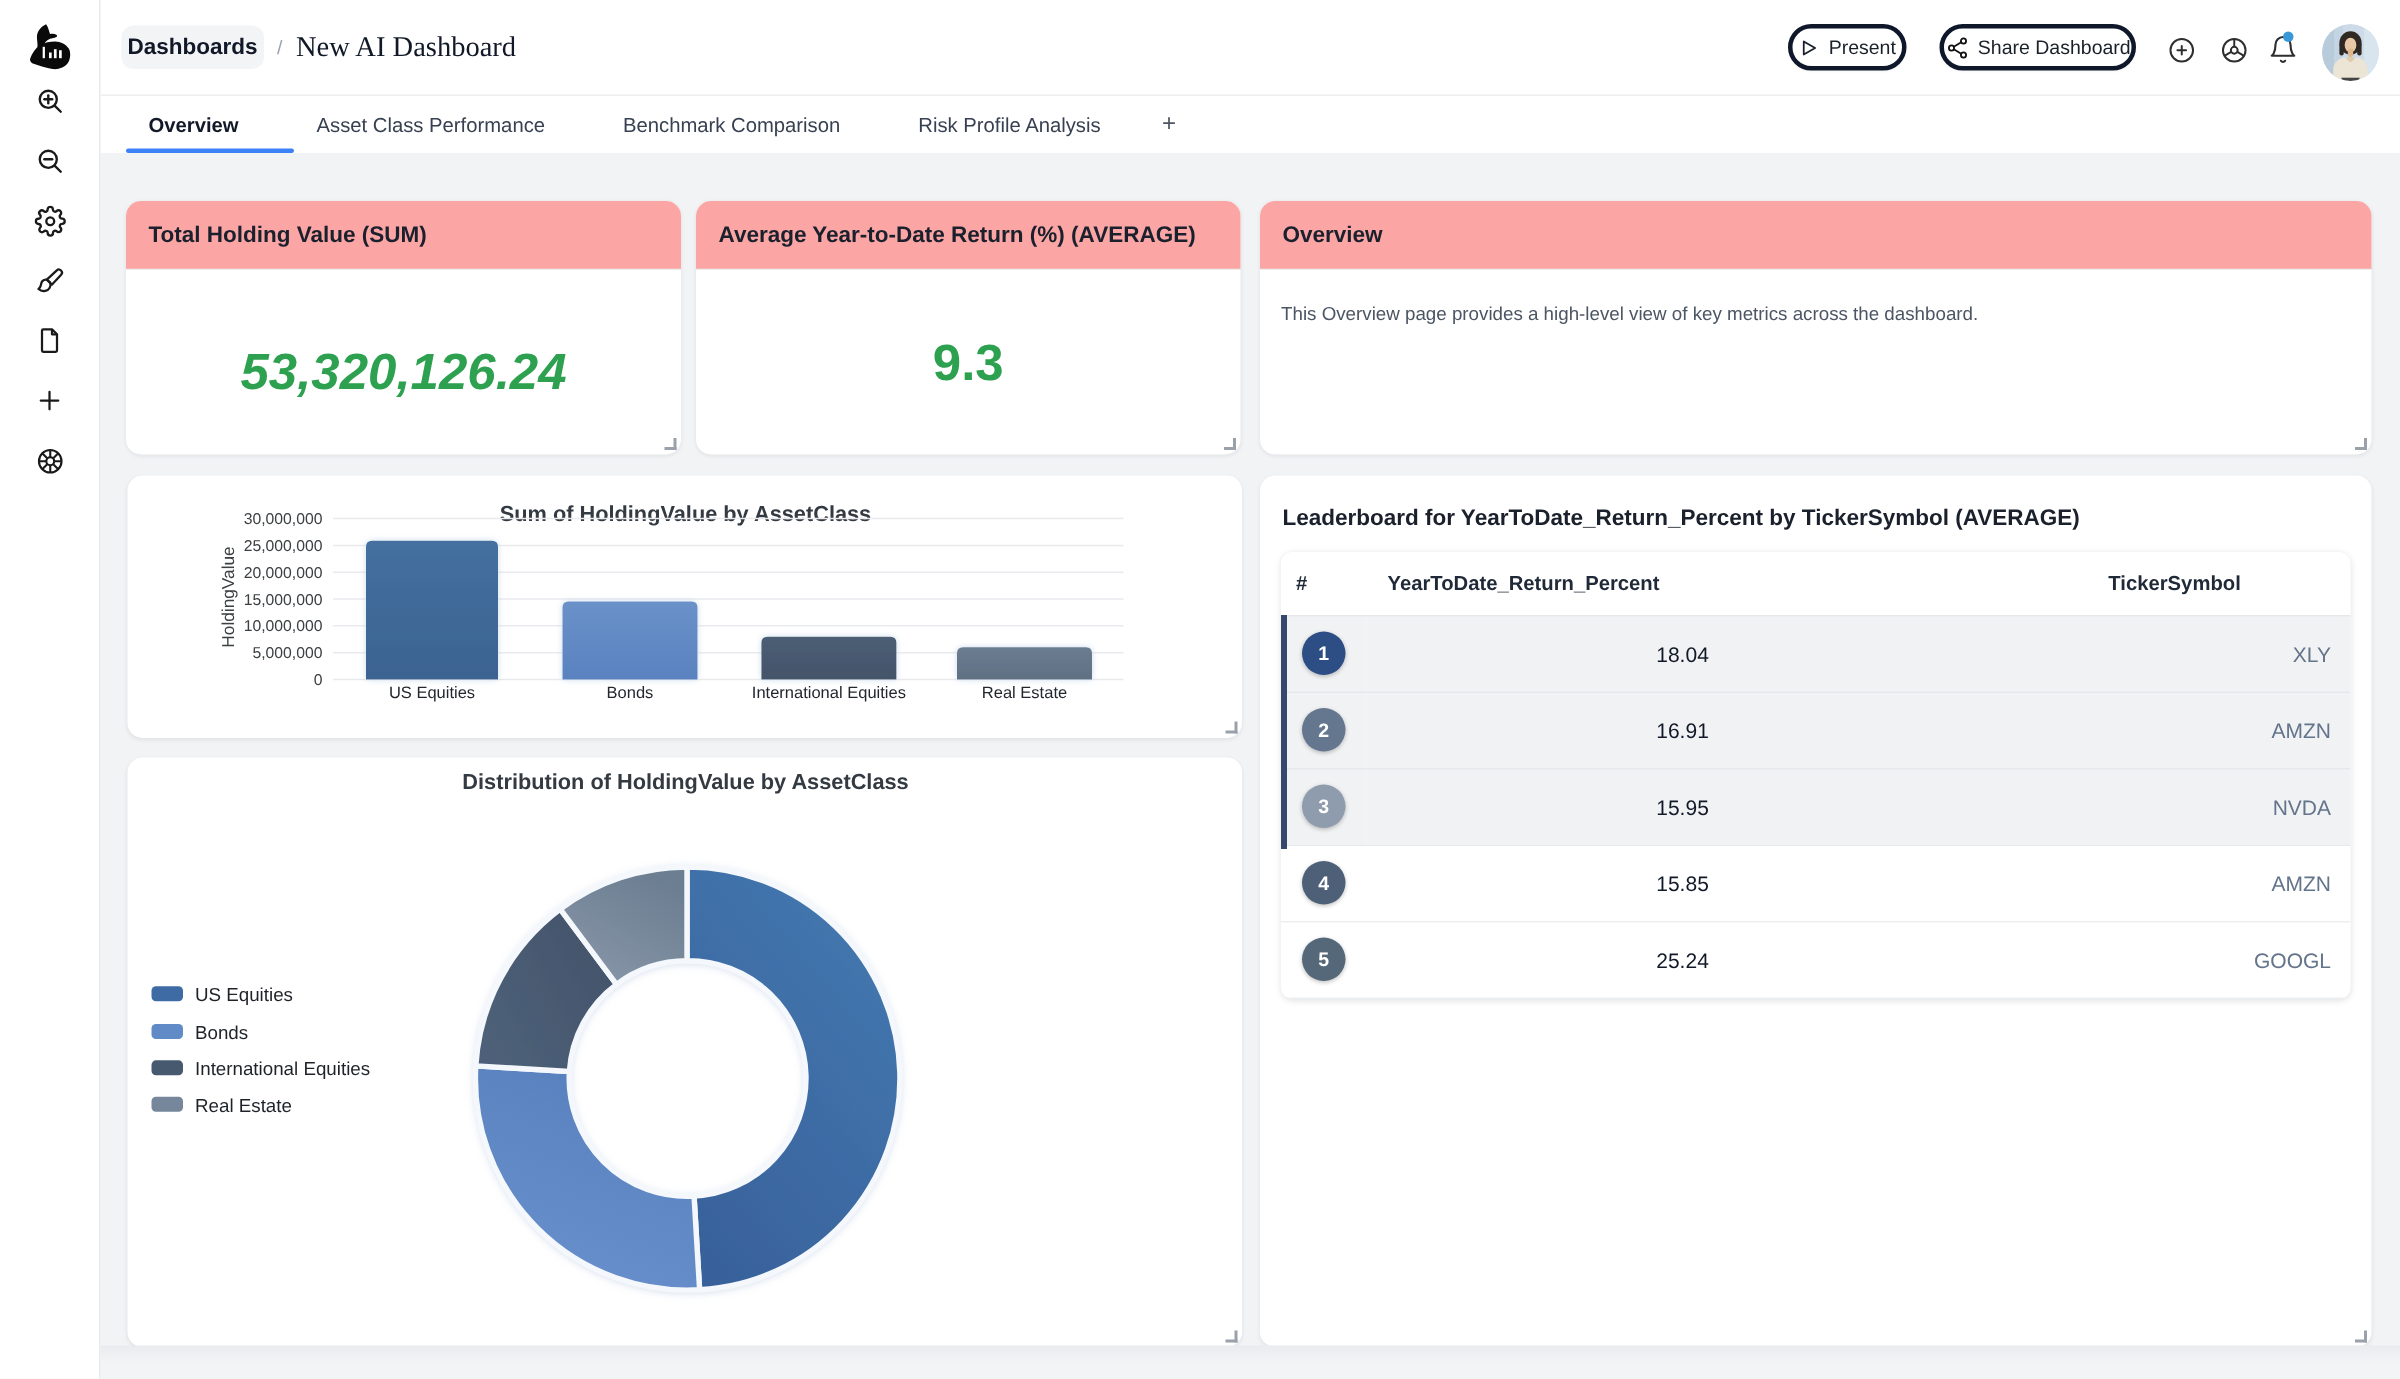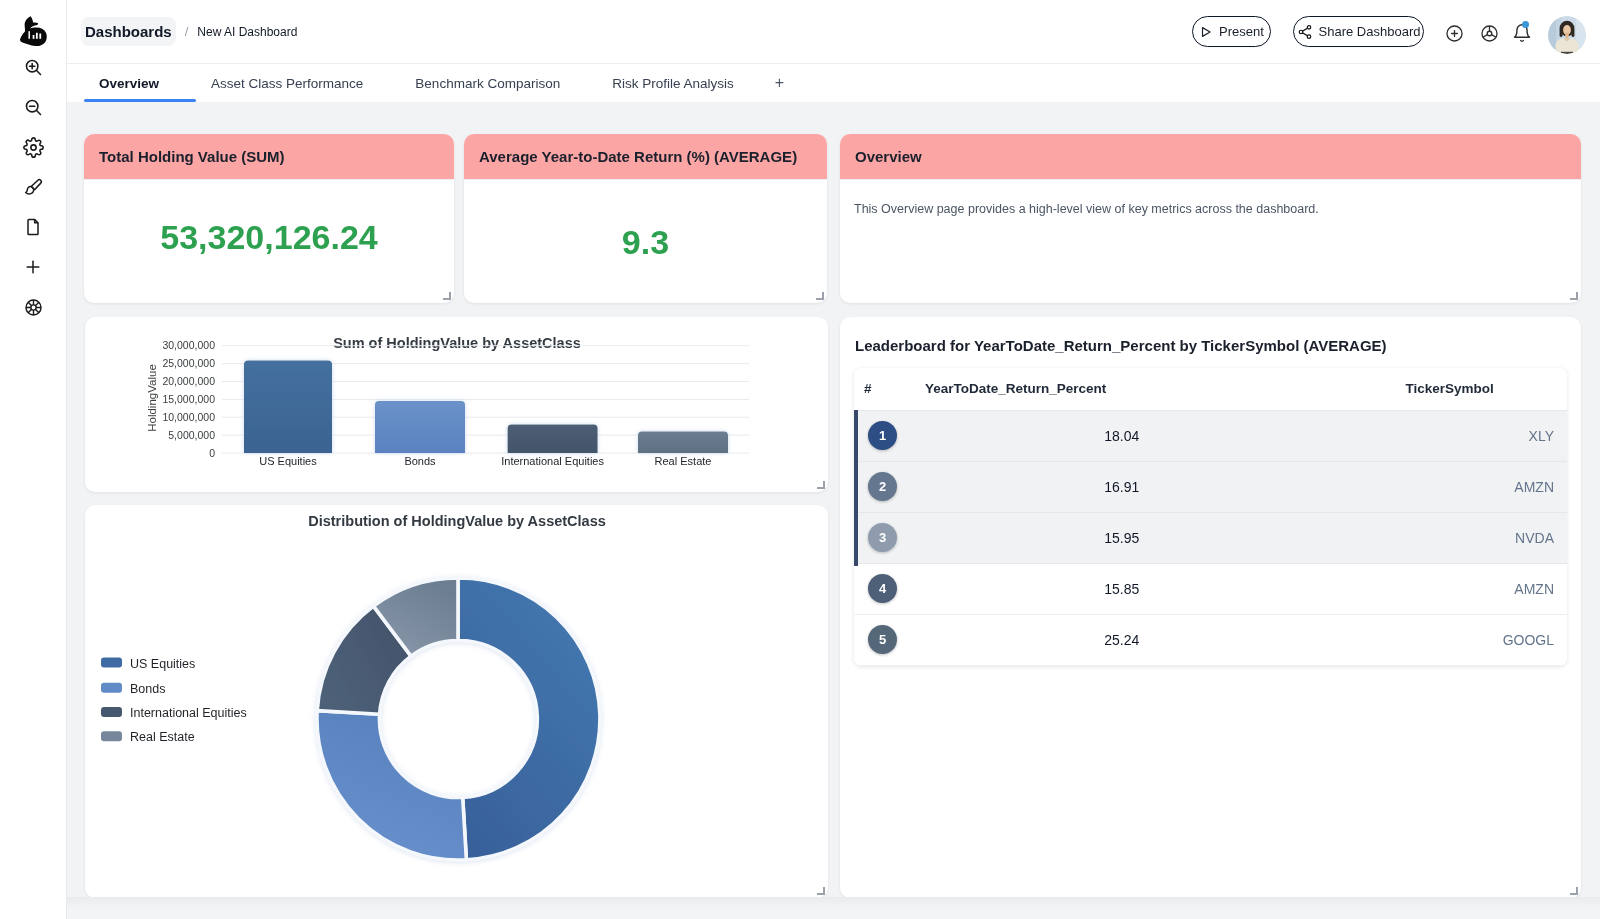--- a/index.html
+++ b/index.html
@@ -4,23 +4,23 @@
 <style>
 * { margin:0; padding:0; box-sizing:border-box; }
 html,body { width:1600px; height:919px; overflow:hidden; background:#f2f3f5; font-family:"Liberation Sans",sans-serif; }
 .sidebar { position:absolute; left:0; top:0; width:67px; height:919px; background:#fff; border-right:1px solid #e9eaec; z-index:10; }
 .sb-icons { display:flex; flex-direction:column; align-items:center; }
 .sb-ic { width:40px; height:40px; display:flex; align-items:center; justify-content:center; color:#1a1a1a; }
 .header { position:absolute; left:67px; top:0; width:1533px; height:64px; background:#fff; border-bottom:1px solid #eceef0; }
 .crumbs { position:absolute; left:14px; top:17px; display:flex; align-items:center; }
 .crumb-pill { background:#f3f4f6; border-radius:8px; padding:6px 4px; font-size:15px; font-weight:bold; color:#111827; }
 .crumb-sep { margin:0 9px; color:#9ca3af; font-size:13px; }
-.crumb-cur { font-size:12px; color:#111827; }
+.crumb-cur { font-size:19px; color:#111827;font-family:Liberation Serif, serif; }
 .hdr-right { position:absolute; right:14px; top:16px; display:flex; align-items:flex-start; }
-.btn { display:flex; align-items:center; margin-top:0; gap:6px; border:1px solid #0f172a; border-radius:16px; background:#fff; height:31px; padding:0 9px; font-size:13px; color:#1a2029; box-shadow:0 1px 2px rgba(0,0,0,.03); }
+.btn { display:flex; align-items:center; margin-top:0; gap:6px; border:3px solid #0f172a; border-radius:16px; background:#fff; height:31px; padding:0 9px; font-size:13px; color:#1a2029; box-shadow:0 1px 2px rgba(0,0,0,.03); }
 .hicon { width:30px; height:34px; display:flex; align-items:center; justify-content:center; position:relative; }
 .avatar { width:38px; height:38px; border-radius:50%; overflow:hidden; margin-left:11px; }
 .tabbar { position:absolute; left:67px; top:64px; width:1533px; height:38px; background:#fff; display:flex; align-items:center; }
 .tab { font-size:13.5px; color:#374151; padding:0 37px 0 15px; height:38px; display:flex; align-items:center; position:relative; }
 .tab.active { color:#111827; font-weight:bold; }
 .tab.active::after { content:""; position:absolute; left:0; right:0; bottom:0; height:3px; background:#3b82f6; border-radius:2px; }
 .content { position:absolute; left:67px; top:102px; width:1533px; height:818px; background:#f2f3f5; }
 .card { position:absolute; background:#fff; border-radius:10px; box-shadow:0 1px 3px rgba(16,24,40,.08); }
 .card-hd { height:46px; background:#fca5a5; border-bottom:1px solid #eceef0; border-radius:10px 10px 0 0; display:flex; align-items:center; padding:0 15px; font-size:15px; font-weight:bold; color:#1a202c; }
 .bignum { position:absolute; left:0; right:0; text-align:center; font-size:34px; font-weight:bold; color:#2da150; line-height:34px; }
@@ -166,21 +166,21 @@
   <div class="tab">Asset Class Performance</div>
   <div class="tab">Benchmark Comparison</div>
   <div class="tab">Risk Profile Analysis</div>
   <div class="tab" style="padding:0 0 0 4px; font-size:16px; color:#4b5563;">+</div>
 </div>
 
 <div class="content">
 
   <div class="card" style="left:17px; top:32px; width:370px; height:169px;">
     <div class="card-hd">Total Holding Value (SUM)</div>
-    <div class="bignum" style="top:86px;">53,320,126.24</div>
+    <div class="bignum" style="top:97px;font-style:italic;">53,320,126.24</div>
     <div class="resize"></div>
   </div>
   <div class="card" style="left:397px; top:32px; width:363px; height:169px;">
     <div class="card-hd">Average Year-to-Date Return (%) (AVERAGE)</div>
     <div class="bignum" style="top:91px;">9.3</div>
     <div class="resize"></div>
   </div>
   <div class="card" style="left:773px; top:32px; width:741px; height:169px;">
     <div class="card-hd">Overview</div>
     <div style="padding:22px 14px; font-size:12.5px; color:#4b5563;">This Overview page provides a high-level view of key metrics across the dashboard.</div>

